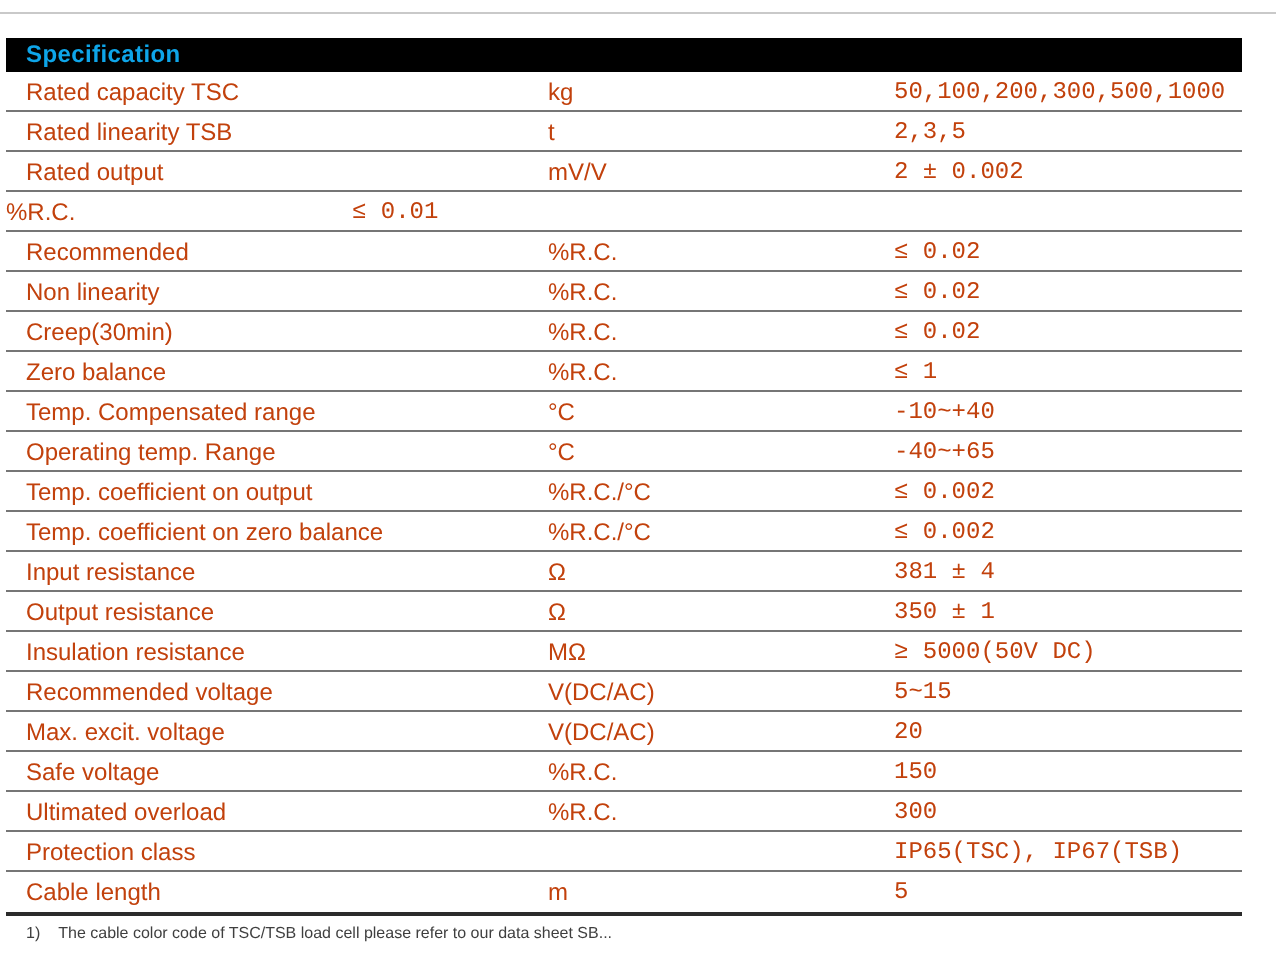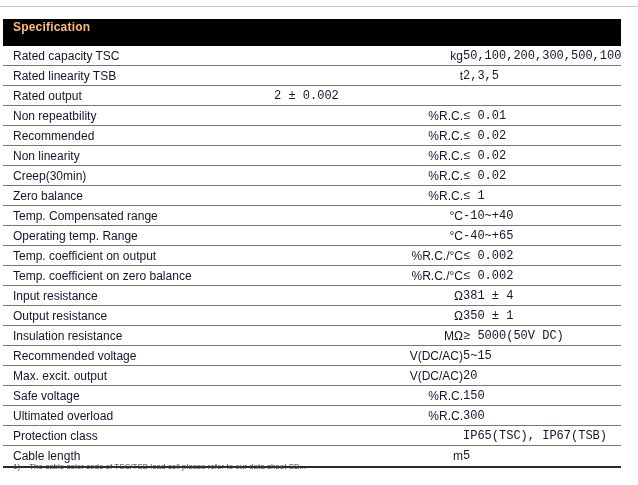--- a/index.html
+++ b/index.html
@@ -18,41 +18,41 @@
     width: 638px; height: 1px;
     background: #c9c9c9;
   }
   .spec-table {
     position: absolute;
     left: 3px; top: 19px;
     width: 618px;
     border-bottom: 2px solid #2b2b2b;
   }
   .spec-header {
-    height: 27px;
+    height: 17px;
     background: #000000;
-    color: #fdba74;
+    color: #0ea5e9;
     font-size: 12px;
     font-weight: bold;
     line-height: 17px;
     padding-left: 10px;
     letter-spacing: 0.2px;
   }
   .spec-row {
     display: flex;
     height: 20px;
     align-items: center;
     border-bottom: 1px solid #767676;
     font-size: 12px;
-    color: #0f172a;
+    color: #c2410c;
   }
   .spec-row:last-child { border-bottom: none; }
   .cell { white-space: nowrap; overflow: hidden; }
   .cell-param { width: 271px; padding-left: 10px; }
-  .cell-unit  { width: 189px; text-align: right; }
+  .cell-unit  { width: 173px; }
   .cell-value { flex: 1; font-family: Liberation Mono, monospace; }
   .footnote {
     position: absolute;
     left: 13px; top: 462px;
     font-size: 8px;
     color: #3f3f3f;
     display: flex;
     align-items: baseline;
   }
   .footnote-marker { margin-right: 9px; }
@@ -74,25 +74,25 @@
   </div>
 
   <div class="spec-row">
     <div class="cell cell-param">Rated linearity TSB</div>
     <div class="cell cell-unit">t</div>
     <div class="cell cell-value">2,3,5</div>
   </div>
 
   <div class="spec-row">
     <div class="cell cell-param">Rated output</div>
+    <div class="cell cell-unit">mV/V</div>
     <div class="cell cell-value">2 ± 0.002</div>
   </div>
 
   <div class="spec-row">
-    <div class="cell cell-param">Non repeatbility</div>
     <div class="cell cell-unit">%R.C.</div>
     <div class="cell cell-value">≤ 0.01</div>
   </div>
 
   <div class="spec-row">
     <div class="cell cell-param">Recommended</div>
     <div class="cell cell-unit">%R.C.</div>
     <div class="cell cell-value">≤ 0.02</div>
   </div>
 
@@ -156,21 +156,21 @@
     <div class="cell cell-value">≥ 5000(50V DC)</div>
   </div>
 
   <div class="spec-row">
     <div class="cell cell-param">Recommended voltage</div>
     <div class="cell cell-unit">V(DC/AC)</div>
     <div class="cell cell-value">5~15</div>
   </div>
 
   <div class="spec-row">
-    <div class="cell cell-param">Max. excit. output</div>
+    <div class="cell cell-param">Max. excit. voltage</div>
     <div class="cell cell-unit">V(DC/AC)</div>
     <div class="cell cell-value">20</div>
   </div>
 
   <div class="spec-row">
     <div class="cell cell-param">Safe voltage</div>
     <div class="cell cell-unit">%R.C.</div>
     <div class="cell cell-value">150</div>
   </div>
 

